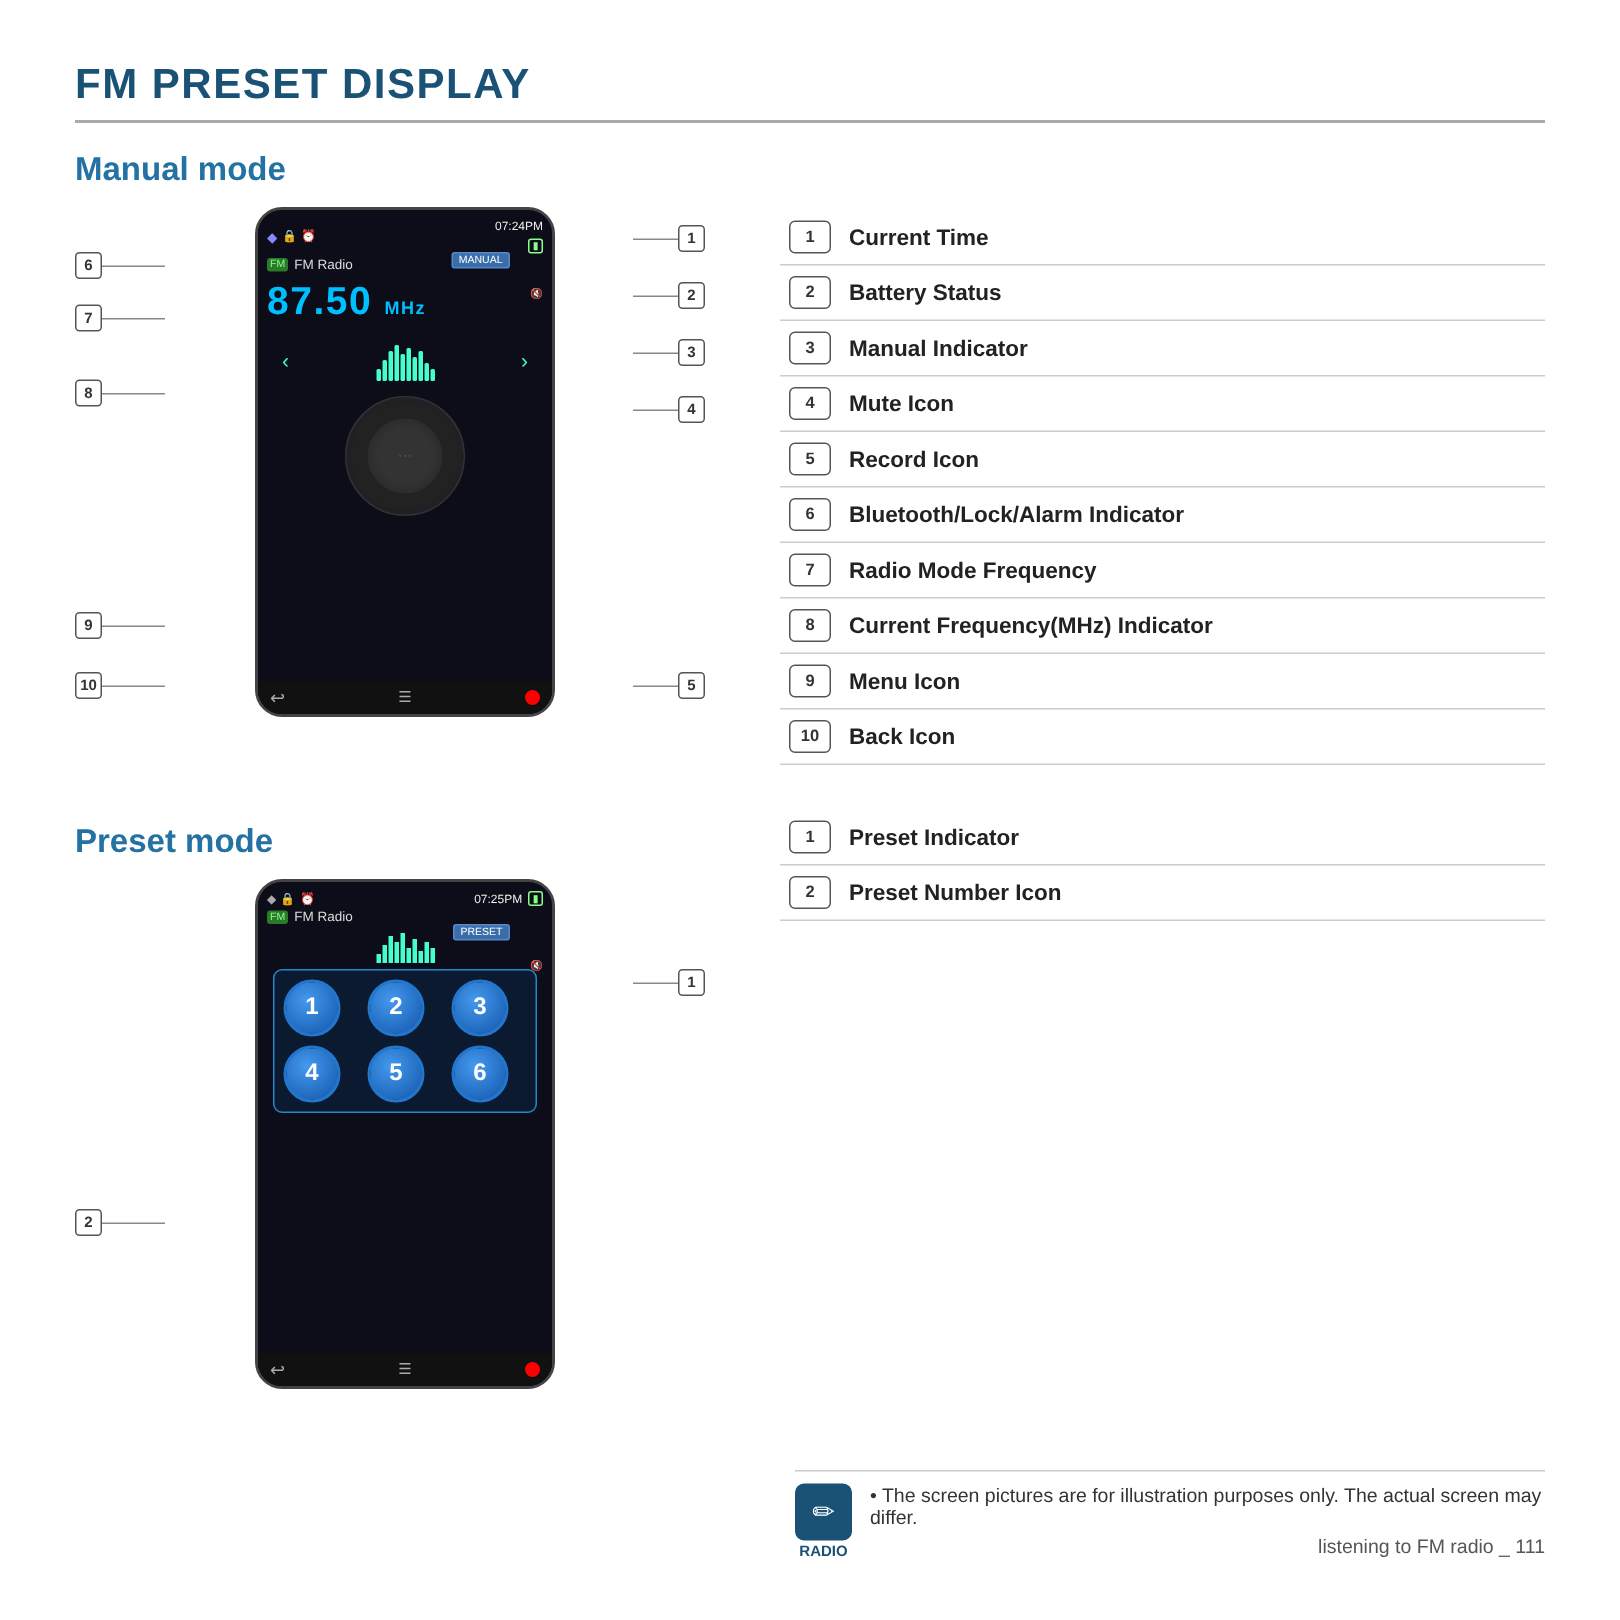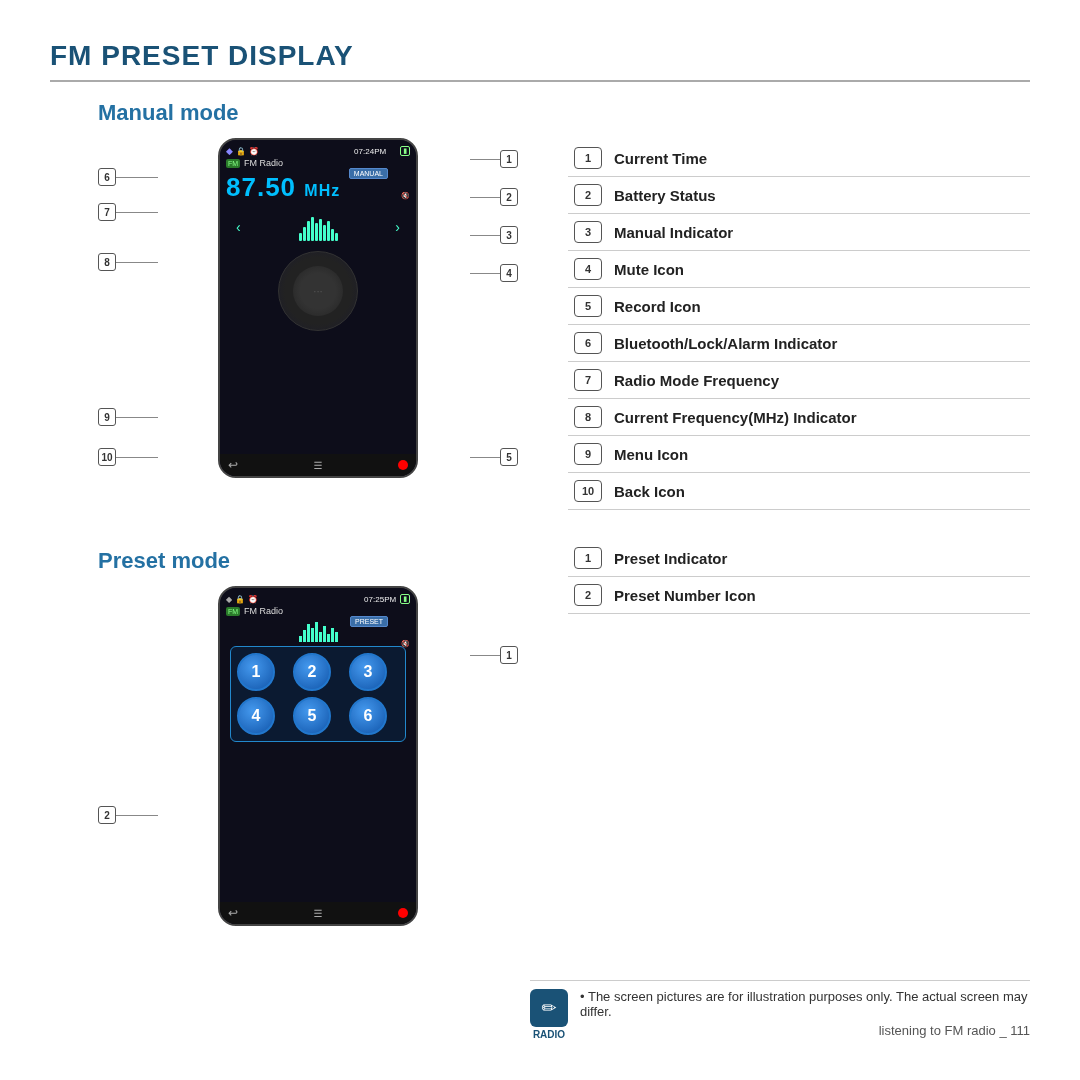--- a/index.html
+++ b/index.html
@@ -18,21 +18,20 @@
       color: #1a5276;
       border-bottom: 2px solid #aaa;
       padding-bottom: 8px;
       margin-bottom: 18px;
       letter-spacing: 1px;
     }
     .main-layout {
       display: flex;
       flex-direction: row;
       gap: 30px;
-      margin-left: 48px;
     }
     .left-panel {
       width: 440px;
       flex-shrink: 0;
     }
     .right-panel {
       flex: 1;
     }
     .section-title {
       font-size: 22px;
@@ -85,21 +84,21 @@
       top: 28px;
       border: 1px solid #5588cc;
     }
     .freq-display {
       color: #00bfff;
       font-size: 26px;
       font-weight: bold;
       margin: 4px 0;
       letter-spacing: 1px;
     }
-    .freq-mhz { font-size: 16px; color: #00bfff; }
+    .freq-mhz { font-size: 12px; color: #00bfff; }
     .equalizer {
       display: flex;
       align-items: flex-end;
       gap: 1px;
       height: 28px;
       margin: 6px auto;
       justify-content: center;
     }
     .eq-bar {
       width: 3px;
@@ -308,21 +307,21 @@
 
         <div class="device" style="position:absolute; left:60px; top:0;">
           <div class="device-screen">
 
             <div class="device-top-bar">
               <div style="display:flex;gap:3px;align-items:center;">
                 <span style="color:#88f;font-size:9px;">◆</span>
                 <span style="color:#aaa;font-size:8px;">🔒</span>
                 <span style="font-size:8px;color:#aaa;">⏰</span>
               </div>
-              <div style="display:flex;align-items:center;gap:14px;">
+              <div style="display:flex;align-items:flex-end;gap:4px;flex-direction:column;">
                 <span class="device-time">07:24PM</span>
                 <span class="device-battery">▮</span>
               </div>
             </div>
 
             <div style="display:flex;align-items:center;gap:4px;margin-bottom:2px;">
               <span style="background:#2a7a2a;color:#8f8;font-size:7px;padding:1px 2px;border-radius:2px;">FM</span>
               <span style="color:#ddd;font-size:9px;">FM Radio</span>
             </div>
 

